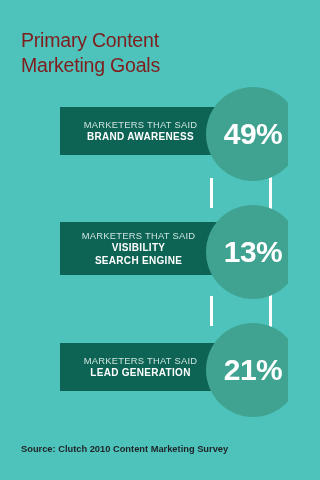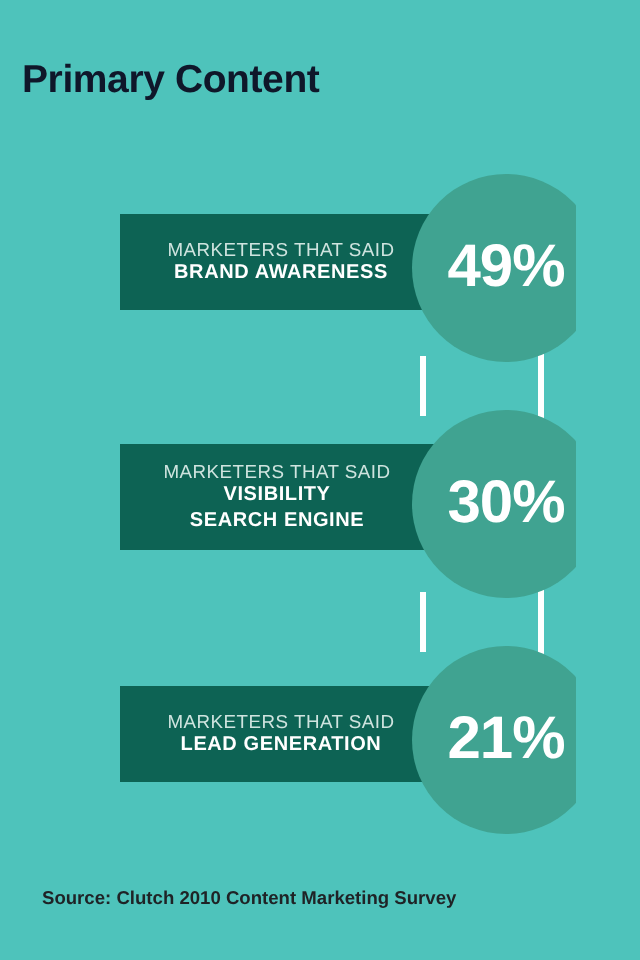--- a/index.html
+++ b/index.html
@@ -17,27 +17,27 @@
 
   .infographic {
     position: absolute;
     inset: 0;
     background: #4ec3bb;
   }
 
   
   .title {
     position: absolute;
-    left: 11px;
+    left: 21px;
     top: 28px;
     width: 230px;
-    color: #0f172a;
+    color: #7f1d1d;
     font-size: 19.5px;
     line-height: 25px;
-    font-weight: 700;
+    font-weight: 400;
     letter-spacing: -0.2px;
   }
   .title-line { display: block; white-space: nowrap; }
 
   
   .row {
     position: absolute;
     left: 0;
     width: 288px;
     margin-left: 41px;
@@ -138,20 +138,21 @@
   }
   .footer-line { display: block; white-space: nowrap; }
 </style>
 </head>
 <body>
 
 <div class="infographic">
 
   <div class="title">
     <span class="title-line">Primary Content</span>
+    <span class="title-line">Marketing Goals</span>
   </div>
 
   <div class="bracket"></div>
 
   <div class="connector connector-1"></div>
   <div class="connector connector-2"></div>
 
   <div class="row row-1">
     <div class="bar">
       <div class="bar-sub">MARKETERS THAT SAID</div>
@@ -166,21 +167,21 @@
 
   <div class="row row-2">
     <div class="bar">
       <div class="bar-sub">MARKETERS THAT SAID</div>
       <div class="bar-main">
         <span>VISIBILITY</span>
         <span>SEARCH ENGINE</span>
       </div>
     </div>
     <div class="circle">
-      <div class="pct">30%</div>
+      <div class="pct">13%</div>
     </div>
   </div>
 
   <div class="row row-3">
     <div class="bar">
       <div class="bar-sub">MARKETERS THAT SAID</div>
       <div class="bar-main">
         <span>LEAD GENERATION</span>
       </div>
     </div>

